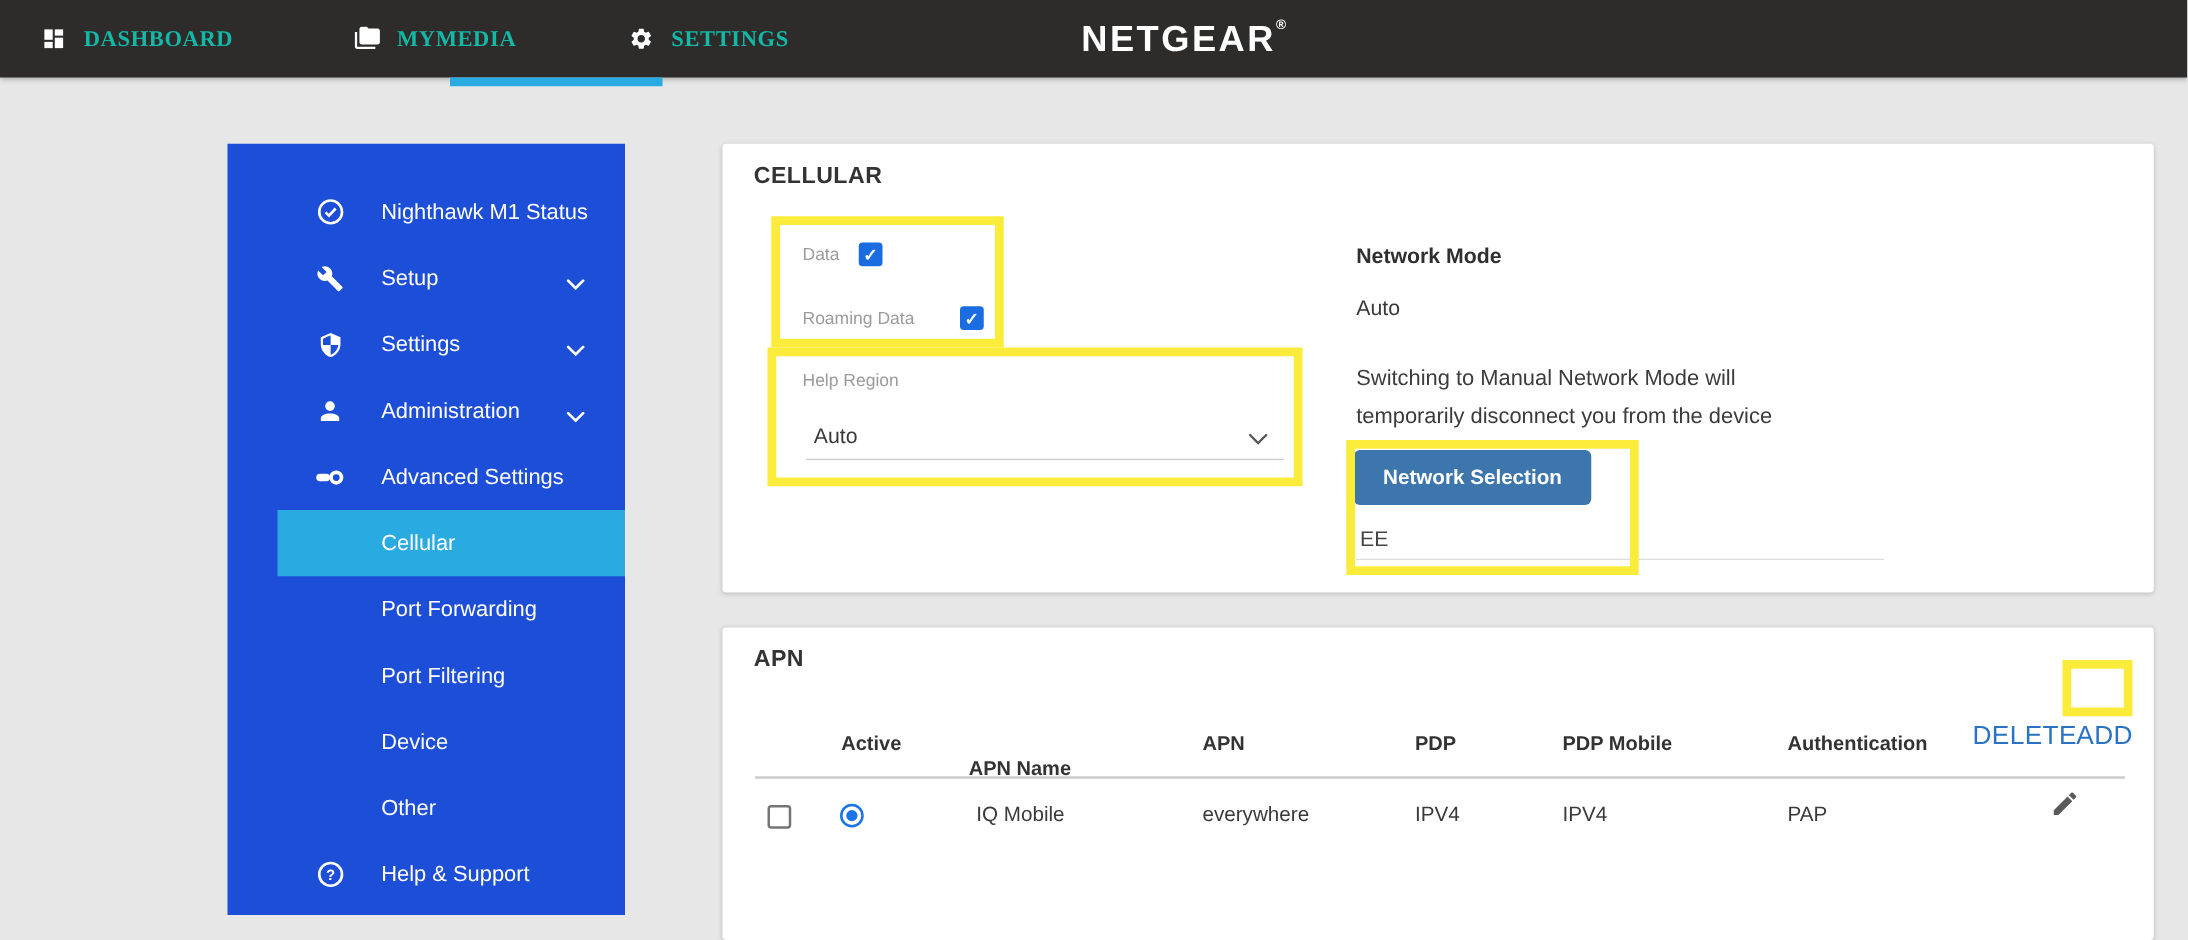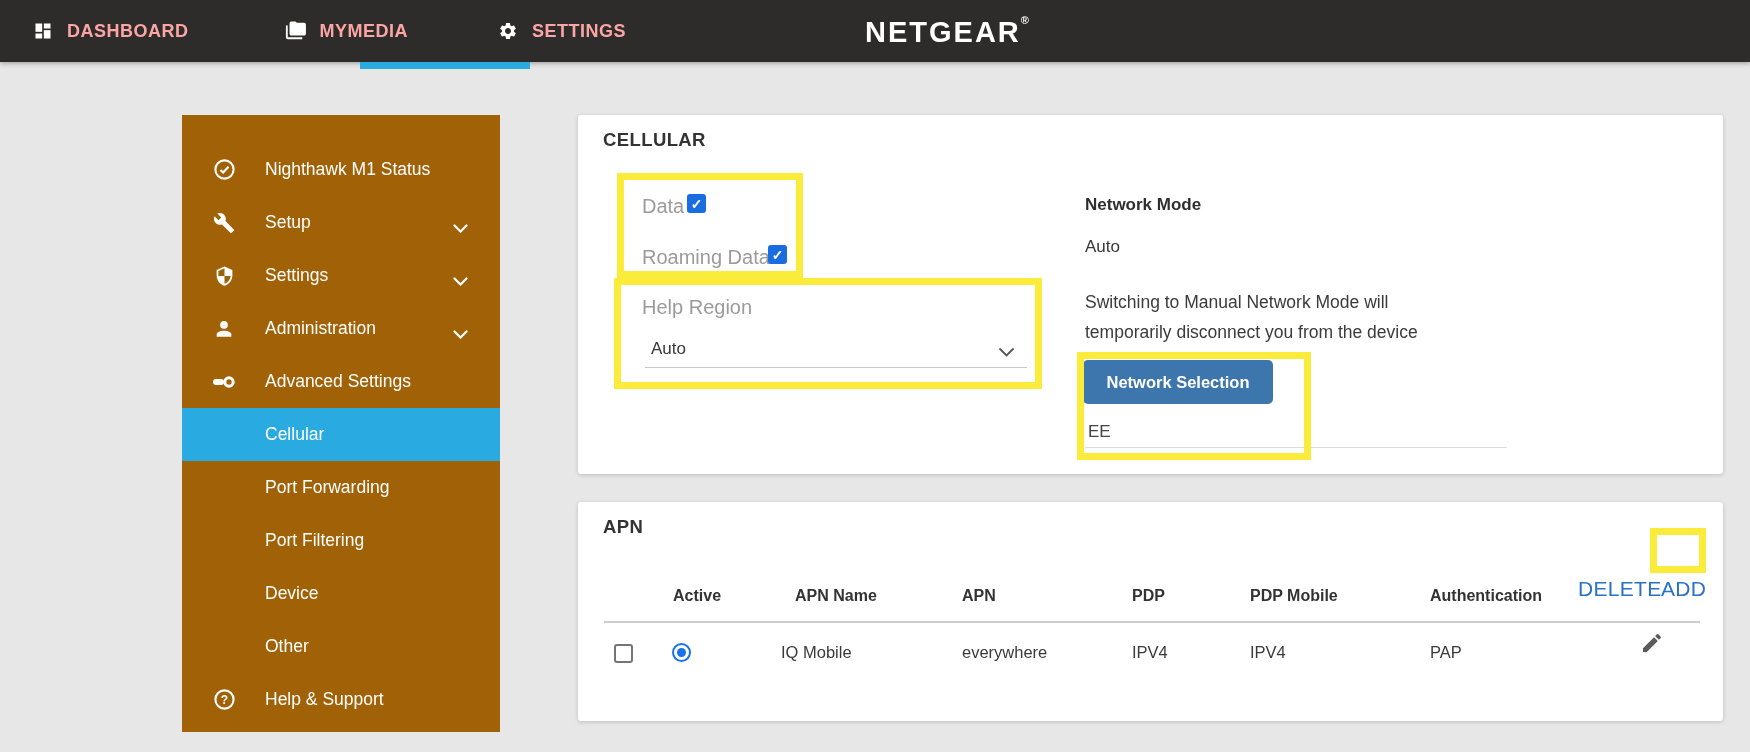--- a/index.html
+++ b/index.html
@@ -2,49 +2,49 @@
 <html><head>
 <meta charset="utf-8">
 <style>
   html,body{margin:0;padding:0;background:#e7e7e7;}
   .stage{position:relative;width:1750px;height:752px;background:#e7e7e7;overflow:hidden;
          font-family:"Liberation Sans", sans-serif;-webkit-font-smoothing:antialiased;}
 
   
   .nav{position:absolute;left:0;top:0;width:1750px;height:62px;background:#2d2c2b;
        display:flex;align-items:center;box-shadow:0 2px 4px rgba(0,0,0,.25);}
-  .nav-item{display:flex;align-items:center;gap:14px;color:#fca5a5;font-size:18px;font-weight:bold;
-            letter-spacing:.5px;cursor:pointer;}
+  .nav-item{display:flex;align-items:center;gap:14px;color:#14b8a6;font-size:18px;font-weight:bold;
+            letter-spacing:.5px;cursor:pointer;font-family:Liberation Serif, serif;}
   .nav-item .nicon{display:flex;align-items:center;}
   .nav-item.dashboard{margin-left:33px;}
   .nav-item.mymedia{margin-left:95px;}
   .nav-item.settings{margin-left:90px;}
   .nav-active-bar{position:absolute;left:360px;top:62px;width:170px;height:7px;background:#29abe2;}
   .brand{position:absolute;left:865px;top:14px;color:#fff;font-size:29px;font-weight:bold;
          letter-spacing:2px;}
   .brand sup{font-size:11px;vertical-align:18px;letter-spacing:0;}
 
   
-  .sidebar{position:absolute;left:182px;top:115px;width:318px;height:617px;background:#a16207;
-           padding-top:28px;box-sizing:border-box;}
+  .sidebar{position:absolute;left:182px;top:115px;width:318px;height:617px;background:#1d4ed8;
+           padding-top:28px;box-sizing:border-box;padding-left:40px;}
   .side-item{position:relative;height:53px;display:flex;align-items:center;cursor:pointer;}
   .side-item .sicon{position:absolute;left:30px;width:24px;display:flex;justify-content:center;}
   .side-item .slabel{margin-left:83px;color:#fff;font-size:17.5px;}
   .side-item .chev{position:absolute;right:32px;top:50%;margin-top:-4px;}
   .side-item.active{background:#29abe2;}
 
   
   .card{position:absolute;left:578px;width:1145px;background:#fff;border-radius:3px;
         box-shadow:0 1px 4px rgba(0,0,0,.18);}
   .card.cellular{top:115px;height:359px;}
-  .card.apn{top:502px;height:219px;}
+  .card.apn{top:502px;height:250px;}
   .card-title{position:absolute;left:25px;top:14px;font-size:18.5px;font-weight:bold;
               color:#333;letter-spacing:.4px;}
 
-  .lbl-gray{position:absolute;color:#9b9b9b;font-size:20px;}
+  .lbl-gray{position:absolute;color:#9b9b9b;font-size:14px;}
   .val-dark{position:absolute;color:#383838;font-size:17px;}
   .lbl-bold{position:absolute;color:#2f2f2f;font-size:17px;font-weight:bold;}
 
   .checkbox{position:absolute;width:19px;height:19px;border-radius:3px;background:#1a6de0;
             color:#fff;display:flex;align-items:center;justify-content:center;
             font-size:14px;font-weight:bold;cursor:pointer;}
   .checkbox.empty{background:#fff;border:2px solid #757575;box-sizing:border-box;}
   .radio{position:absolute;width:19px;height:19px;border-radius:50%;border:2px solid #1a73e8;
          box-sizing:border-box;display:flex;align-items:center;justify-content:center;cursor:pointer;}
   .radio .dot{width:9px;height:9px;border-radius:50%;background:#1a73e8;}
@@ -237,21 +237,21 @@
     <span class="underline" style="left:507px;top:332px;width:422px;background:#ddd;"></span>
   </section>
 
   <section class="card apn">
     <div class="card-title">APN</div>
 
     <span class="link delete">DELETE</span>
     <span class="link add">ADD</span>
 
     <span class="th" style="left:95px;text-align:center;">Active</span>
-    <span class="th" style="left:217px;">APN Name</span>
+    <span class="th" style="left:197px;margin-top:20px;">APN Name</span>
     <span class="th" style="left:384px;">APN</span>
     <span class="th" style="left:554px;text-align:center;">PDP</span>
     <span class="th" style="left:672px;">PDP Mobile</span>
     <span class="th" style="left:852px;">Authentication</span>
 
     <div class="tbl-divider"></div>
 
     <span class="checkbox empty" style="left:36px;top:142px;"></span>
     <span class="radio" style="left:94px;top:141px;">
         <span class="dot"></span>

